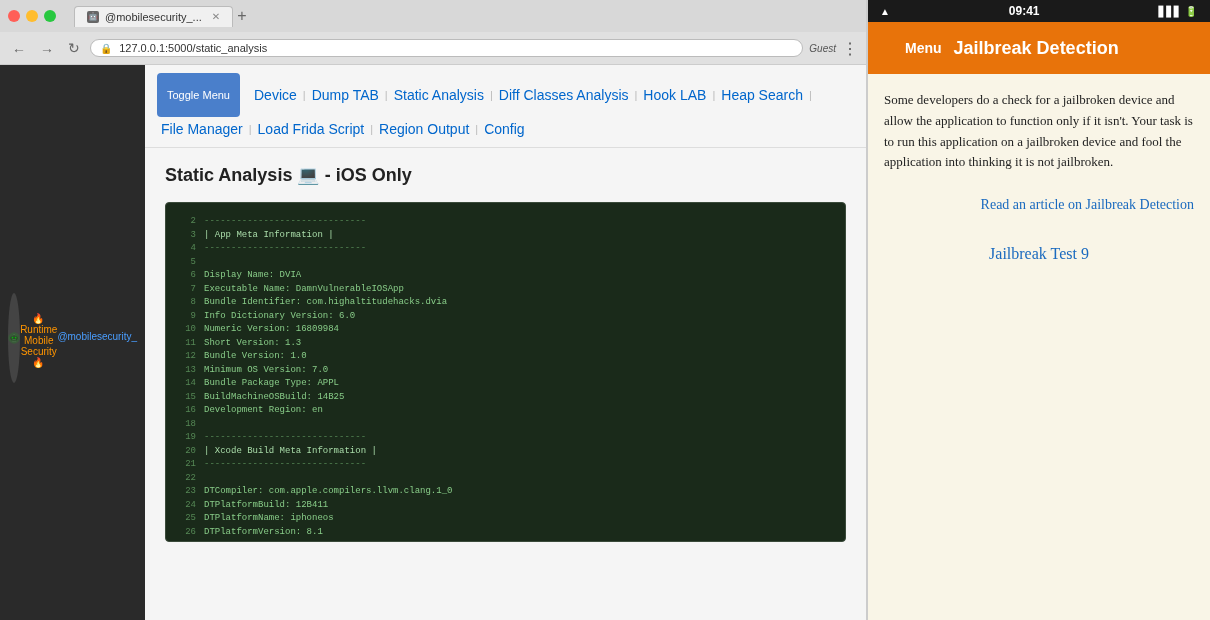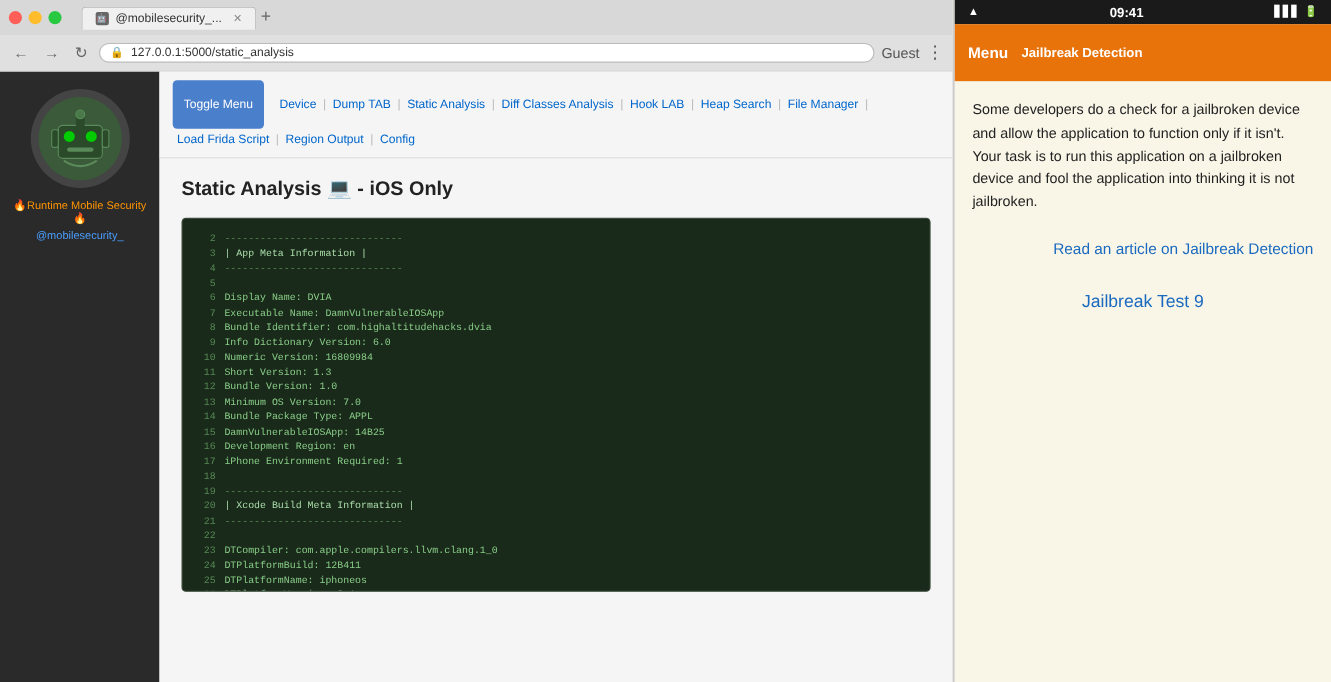--- a/index.html
+++ b/index.html
@@ -133,21 +133,21 @@
       display: flex;
       flex: 1;
       overflow: hidden;
     }
 
     
     .sidebar {
       width: 145px;
       background: #2a2a2a;
       display: flex;
-      flex-direction: column;
+      flex-direction: row;
       align-items: center;
       padding: 16px 8px;
       flex-shrink: 0;
     }
 
     .sidebar-avatar {
       width: 90px;
       height: 90px;
       background: #444;
       border-radius: 50%;
@@ -216,21 +216,21 @@
       color: white;
       border: none;
       padding: 16px 10px;
       border-radius: 4px;
       font-size: 11px;
       cursor: pointer;
       margin-right: 8px;
     }
 
     .nav-link {
-      font-size: 11px;
+      font-size: 14px;
       color: #0066cc;
       padding: 2px 4px;
       cursor: pointer;
       text-decoration: none;
     }
 
     .nav-separator {
       color: #bbb;
       font-size: 11px;
     }
@@ -313,33 +313,35 @@
       padding: 0 12px;
       height: 52px;
     }
 
     .mobile-menu-btn {
       color: white;
       font-size: 14px;
       font-weight: bold;
       margin-right: 12px;
       cursor: pointer;
+      margin-left: 25px;
     }
 
     .mobile-title {
       color: white;
-      font-size: 12px;
+      font-size: 18px;
       font-weight: bold;
     }
 
     .mobile-body {
       flex: 1;
       padding: 16px;
       overflow-y: auto;
       background: #f9f5e7;
+      font-family: Liberation Serif, serif;
     }
 
     .mobile-description {
       font-size: 13px;
       color: #222;
       line-height: 1.6;
       margin-bottom: 24px;
     }
 
     .mobile-link {
@@ -385,21 +387,21 @@
     </div>
 
     <div class="browser-addressbar">
       <button class="nav-btn">←</button>
       <button class="nav-btn">→</button>
       <button class="nav-btn">↻</button>
       <div class="address-box">
         <span class="lock-icon">🔒</span>
         <span>127.0.0.1:5000/static_analysis</span>
       </div>
-      <span style="font-size:13px;color:#555;">Guest</span>
+      <span style="font-size:10px;color:#555;font-style:italic;">Guest</span>
       <span class="browser-menu-btn">⋮</span>
     </div>
   </div>
 
   <div class="browser-content">
 
     <div class="sidebar">
       <div class="sidebar-avatar">
 
         <svg class="robot-svg" viewBox="0 0 80 80" xmlns="http://www.w3.org/2000/svg">
@@ -495,29 +497,25 @@
           <div class="terminal-line">
               <span class="line-num">13</span>
               <span class="line-content">Minimum OS Version: 7.0</span>
             </div>
           <div class="terminal-line">
               <span class="line-num">14</span>
               <span class="line-content">Bundle Package Type: APPL</span>
             </div>
           <div class="terminal-line">
               <span class="line-num">15</span>
-              <span class="line-content">DamnVulnerableIOSApp: 14B25</span>
+              <span class="line-content">BuildMachineOSBuild: 14B25</span>
             </div>
           <div class="terminal-line">
               <span class="line-num">16</span>
               <span class="line-content">Development Region: en</span>
-            </div>
-          <div class="terminal-line">
-              <span class="line-num">17</span>
-              <span class="line-content">iPhone Environment Required: 1</span>
             </div>
           <div class="terminal-line">
               <span class="line-num">18</span>
               <span class="line-content"> </span>
             </div>
           <div class="terminal-line">
               <span class="line-num">19</span>
               <span class="line-separator">------------------------------</span>
             </div>
           <div class="terminal-line">

